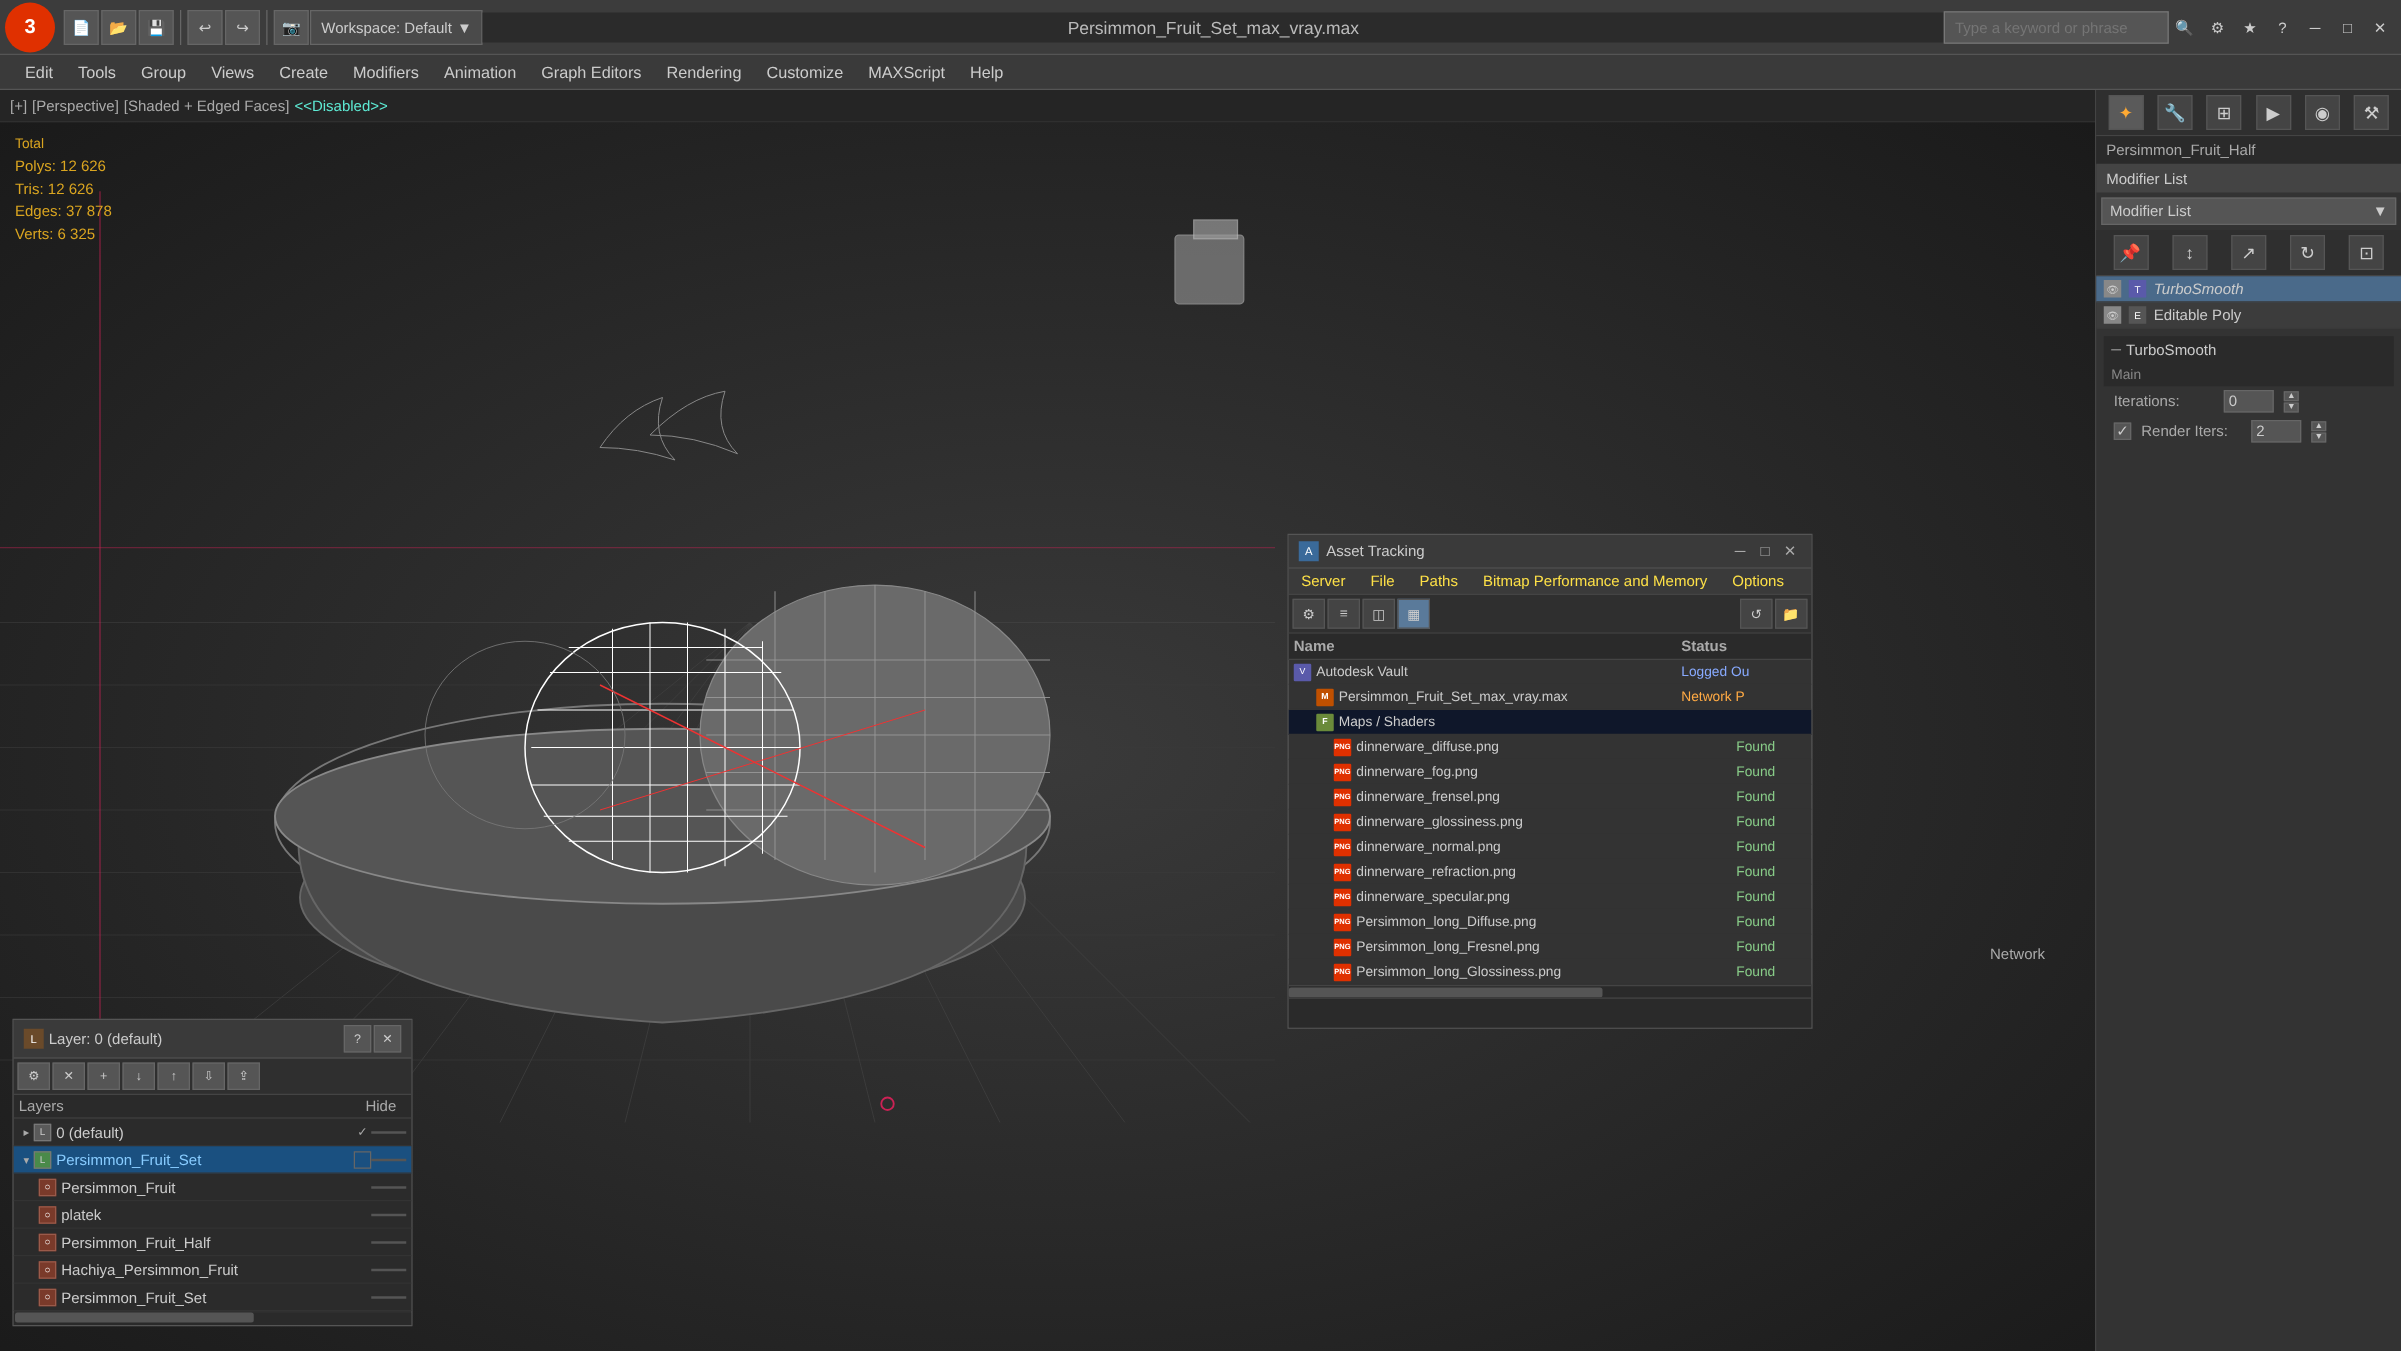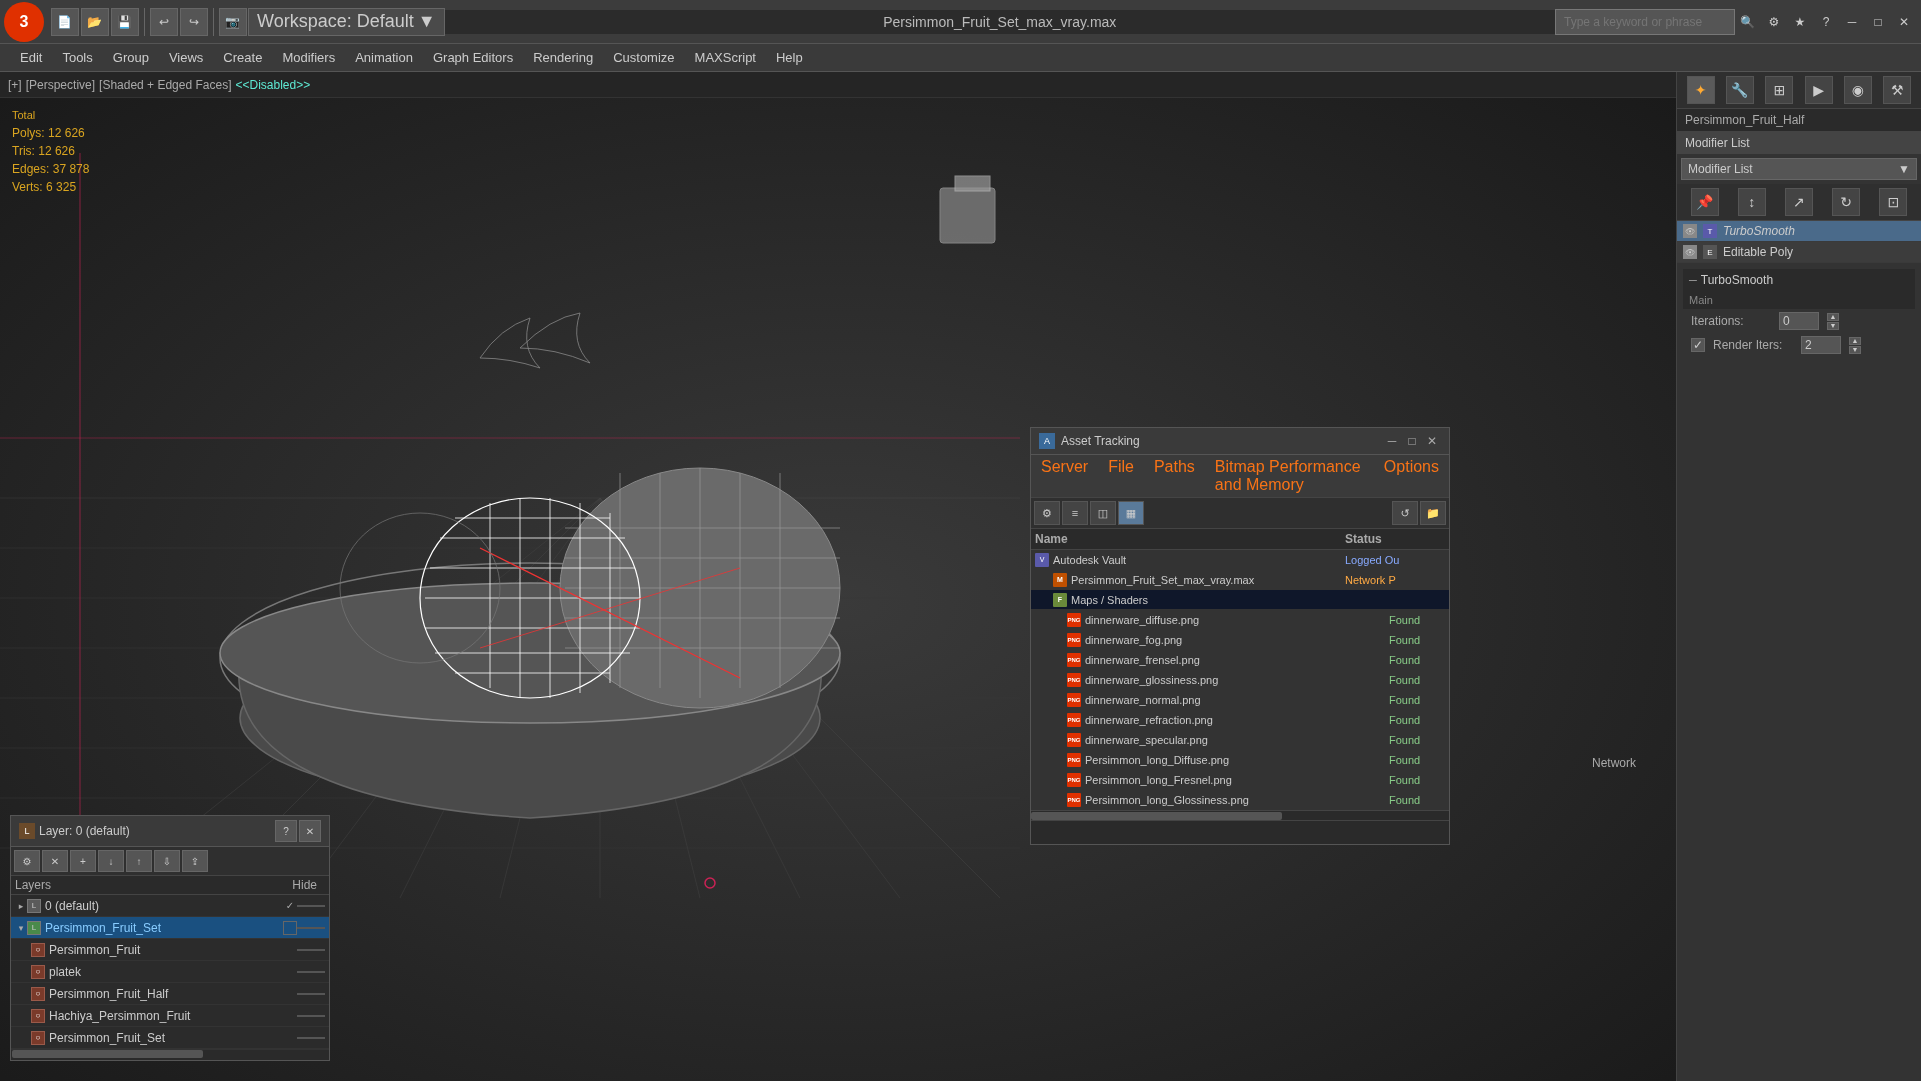--- a/index.html
+++ b/index.html
@@ -3,21 +3,21 @@
   <meta charset="utf-8">
   <style>
     * { margin: 0; padding: 0; box-sizing: border-box; }
     body { width: 1921px; height: 1081px; overflow: hidden; background: #2b2b2b; font-family: Arial, sans-serif; font-size: 12px; color: #ccc; }
 
     
     #topbar { display: flex; align-items: center; background: #3c3c3c; height: 44px; padding: 0 4px; border-bottom: 1px solid #555; }
     #logo { width: 40px; height: 40px; background: #e03000; border-radius: 50%; display: flex; align-items: center; justify-content: center; color: white; font-weight: bold; font-size: 16px; margin-right: 6px; flex-shrink: 0; }
     .tb-icon-btn { width: 28px; height: 28px; background: #555; border: 1px solid #666; display: flex; align-items: center; justify-content: center; cursor: pointer; color: #ccc; font-size: 12px; margin: 0 1px; }
     .tb-separator { width: 1px; height: 28px; background: #666; margin: 0 4px; }
-    .workspace-btn { background: #4a4a4a; border: 1px solid #666; padding: 2px 8px; color: #ccc; font-size: 18px; display: flex; align-items: center; gap: 4px; cursor: pointer; height: 28px; }
+    .workspace-btn { background: #4a4a4a; border: 1px solid #666; padding: 2px 8px; color: #ccc; font-size: 12px; display: flex; align-items: center; gap: 4px; cursor: pointer; height: 28px; }
     #filename-bar { flex: 1; text-align: center; background: #2b2b2b; padding: 4px; font-size: 14px; color: #bbb; }
     .search-box { background: #555; border: 1px solid #777; padding: 2px 8px; color: #999; font-size: 12px; width: 180px; height: 26px; }
     .top-icon { width: 26px; height: 26px; display: flex; align-items: center; justify-content: center; cursor: pointer; color: #ccc; }
 
     
     #menubar { display: flex; align-items: center; background: #3a3a3a; height: 28px; border-bottom: 1px solid #555; padding: 0 10px; }
     .menu-item { padding: 2px 10px; color: #ccc; cursor: pointer; font-size: 13px; height: 28px; display: flex; align-items: center; }
 
     
     #main { display: flex; width: 1921px; height: calc(1081px - 44px - 28px); }
@@ -75,21 +75,21 @@
     .layer-rect { width: 14px; height: 14px; border: 1px solid #666; background: transparent; }
     .layer-dash { width: 28px; height: 2px; background: #555; }
 
     
     #assetpanel { position: absolute; top: 355px; left: 1030px; width: 420px; background: #333; border: 1px solid #555; z-index: 10; }
     #ap-header { display: flex; align-items: center; justify-content: space-between; background: #3a3a3a; padding: 4px 8px; border-bottom: 1px solid #555; }
     .ap-title { color: #ccc; font-size: 12px; display: flex; align-items: center; gap: 6px; }
     .ap-controls { display: flex; gap: 2px; }
     .ap-btn { width: 18px; height: 18px; display: flex; align-items: center; justify-content: center; cursor: pointer; color: #aaa; font-size: 12px; }
     #ap-menubar { display: flex; background: #3a3a3a; border-bottom: 1px solid #444; }
-    .ap-menu { padding: 3px 10px; font-size: 16px; color: #f97316; cursor: pointer; }
+    .ap-menu { padding: 3px 10px; font-size: 12px; color: #fde047; cursor: pointer; }
     #ap-toolbar { display: flex; gap: 2px; padding: 3px; background: #2f2f2f; border-bottom: 1px solid #444; }
     .ap-tool { width: 26px; height: 24px; background: #444; border: 1px solid #555; display: flex; align-items: center; justify-content: center; cursor: pointer; color: #ccc; font-size: 11px; }
     .ap-tool.active { background: #5a7a9a; }
     #ap-table { width: 100%; }
     #ap-table-header { display: flex; background: #2a2a2a; padding: 3px 4px; border-bottom: 1px solid #444; }
     .ap-th { color: #aaa; font-size: 12px; font-weight: bold; }
     .ap-th-name { flex: 1; }
     .ap-th-status { width: 100px; }
     .ap-row { display: flex; align-items: center; padding: 2px 4px; border-bottom: 1px solid #333; min-height: 20px; }
     .ap-row.section { background: #0f172a; }

